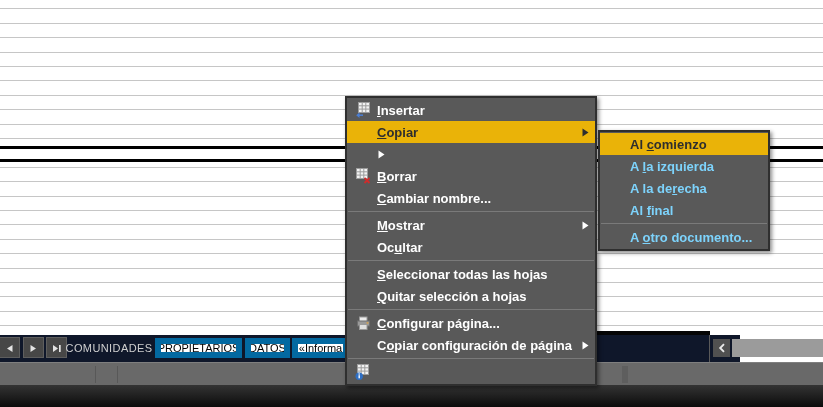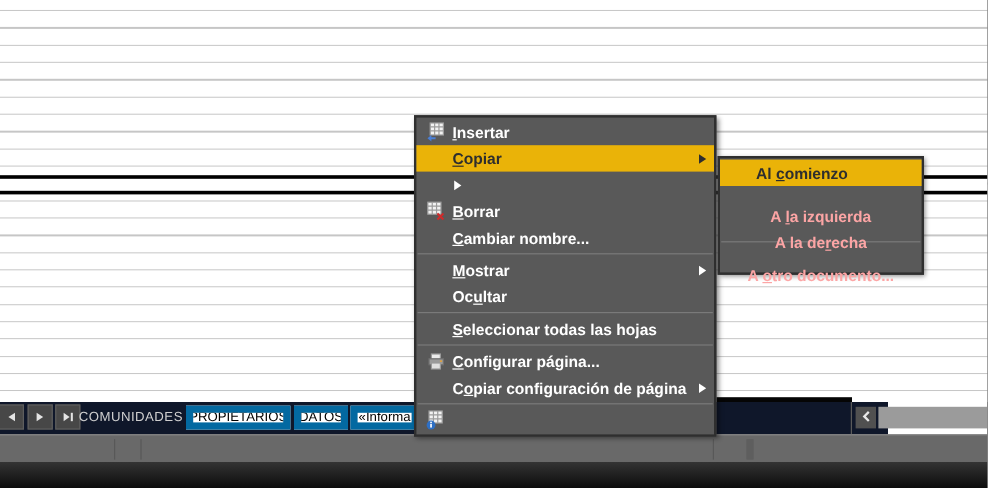--- a/index.html
+++ b/index.html
@@ -35,21 +35,21 @@
     background:linear-gradient(#343434,#0b0b0b);}
 
   
   .menu{position:absolute;background:#595959;border:2px solid #2f2f2f;box-sizing:border-box;
     padding:1px 0;box-shadow:2px 2px 4px rgba(0,0,0,.45);}
   .menu.main{left:345px;top:96px;width:252px;z-index:5;}
   .menu.sub{left:598px;top:118px;width:172px;z-index:6;margin-top:12px;}
   .menu-item{height:22px;display:flex;align-items:center;color:#fff;font-size:13px;
     padding:0 6px 0 4px;cursor:default;font-weight:bold;}
   .menu-item.selected{background:#eab308;color:#2e2e2e;}
-  .menu-item.disabled{color:#fca5a5;flex-direction:column;}
+  .menu-item.disabled{color:#7dd3fc;}
   .mi-icon{flex:none;width:24px;height:18px;display:flex;align-items:center;justify-content:center;}
   .mi-label{flex:1;white-space:nowrap;padding-left:2px;}
   .mi-label .u{text-decoration:underline;}
   .mi-arrow{flex:none;width:10px;display:flex;justify-content:flex-end;align-items:center;}
   .sep{height:1px;background:#7a7a7a;margin:2px 1px;}
 </style>
 </head>
 <body>
 
 <div class="screen">
@@ -156,20 +156,25 @@
         <span class="mi-icon"></span>
         <span class="mi-label">Oc<span class="u">u</span>ltar</span>
         <span class="mi-arrow"></span>
       </div>
       <div class="sep"></div>
       <div class="menu-item">
         <span class="mi-icon"></span>
         <span class="mi-label"><span class="u">S</span>eleccionar todas las hojas</span>
         <span class="mi-arrow"></span>
       </div>
+      <div class="menu-item">
+        <span class="mi-icon"></span>
+        <span class="mi-label"><span class="u">Q</span>uitar selección a hojas</span>
+        <span class="mi-arrow"></span>
+      </div>
       <div class="sep"></div>
       <div class="menu-item">
         <span class="mi-icon">
           <svg width="17" height="17" viewBox="0 0 17 17">
             <rect x="4.5" y="2" width="7.5" height="4.5" fill="#ececec" stroke="#9a9a9a"></rect>
             <rect x="2.5" y="6" width="12" height="5" fill="#9a9a9a" stroke="#6f6f6f"></rect>
             <rect x="4.5" y="9.5" width="7.5" height="5" fill="#e0e0e0" stroke="#9a9a9a"></rect>
             <rect x="11.6" y="7.3" width="1.8" height="1.3" fill="#e2a23c"></rect>
           </svg>
         </span>
@@ -208,20 +213,25 @@
       <div class="menu-item disabled">
         <span class="mi-icon"></span>
         <span class="mi-label">A <span class="u">l</span>a izquierda</span>
         <span class="mi-arrow"></span>
       </div>
       <div class="menu-item disabled">
         <span class="mi-icon"></span>
         <span class="mi-label">A la de<span class="u">r</span>echa</span>
         <span class="mi-arrow"></span>
       </div>
+      <div class="menu-item disabled">
+        <span class="mi-icon"></span>
+        <span class="mi-label">Al <span class="u">f</span>inal</span>
+        <span class="mi-arrow"></span>
+      </div>
       <div class="sep"></div>
       <div class="menu-item disabled">
         <span class="mi-icon"></span>
         <span class="mi-label">A <span class="u">o</span>tro documento...</span>
         <span class="mi-arrow"></span>
       </div>
     </div>
 
 </div>
 

